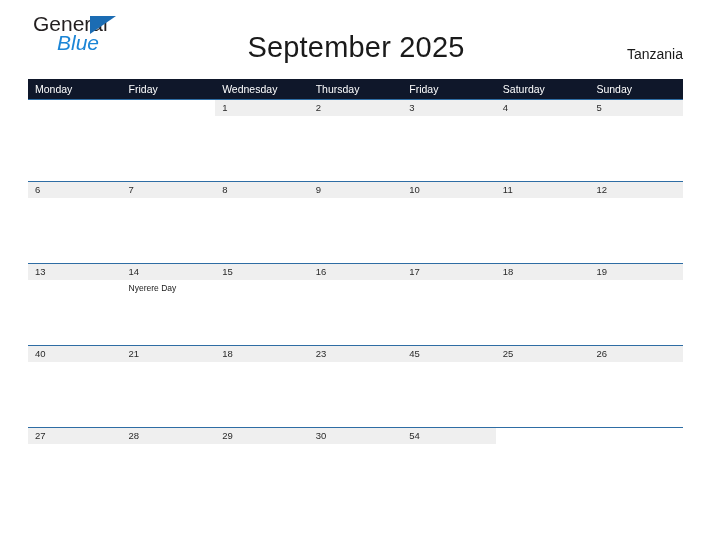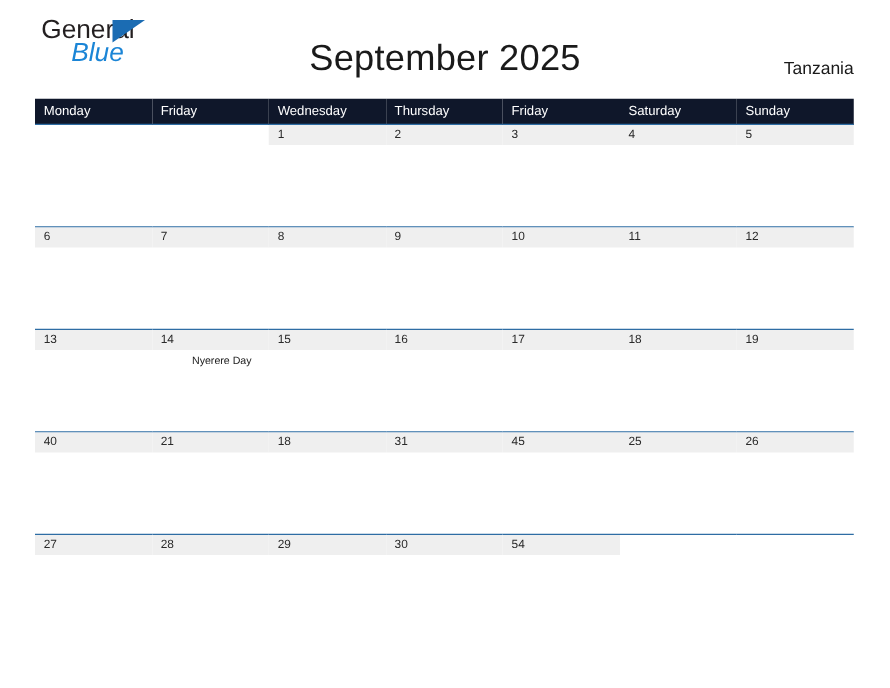--- a/index.html
+++ b/index.html
@@ -133,21 +133,20 @@
   .daynum {
     display: block;
     padding: 2px 0 0 7px;
     font-size: 9.5px;
     color: #2a2a2a;
     line-height: 12px;
     font-family: "Liberation Sans", sans-serif;
   }
   .events {
     padding: 3px 4px 0 7px;
-    margin-left: 25px;
   }
   .event {
     font-size: 8.5px;
     color: #1a1a1a;
     line-height: 11px;
     font-family: "Liberation Sans", sans-serif;
     white-space: nowrap;
   }
   .empty .dayband { background: #ffffff; }
   .empty .daynum { visibility: hidden; }
@@ -367,21 +366,21 @@
           <td>
             <div class="daycell">
               <div class="dayband">
                 <span class="daynum">18</span>
               </div>
             </div>
           </td>
           <td>
             <div class="daycell">
               <div class="dayband">
-                <span class="daynum">31</span>
+                <span class="daynum">23</span>
               </div>
             </div>
           </td>
           <td>
             <div class="daycell">
               <div class="dayband">
                 <span class="daynum">45</span>
               </div>
             </div>
           </td>

